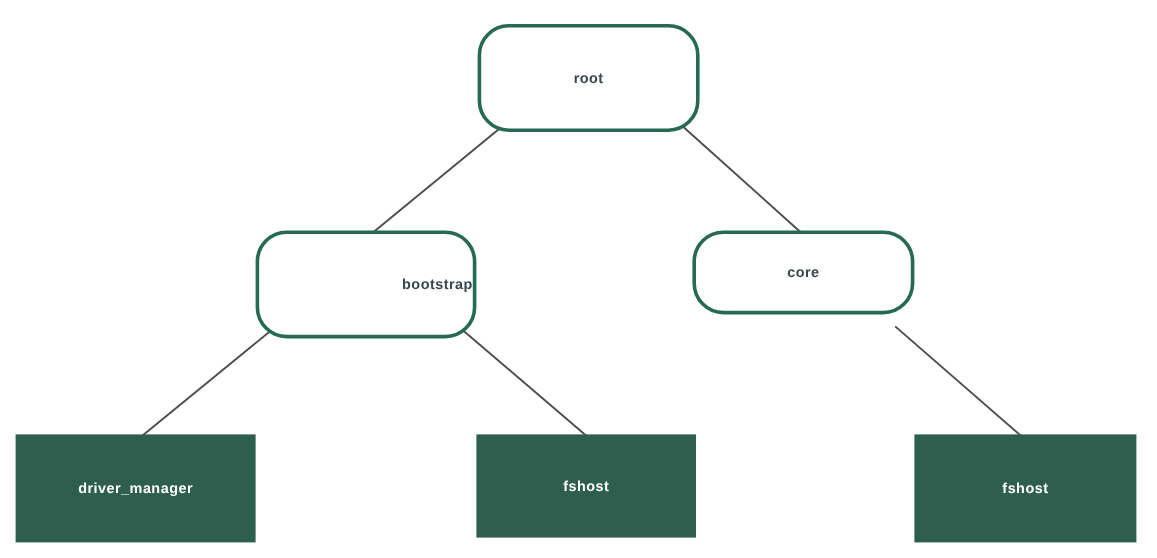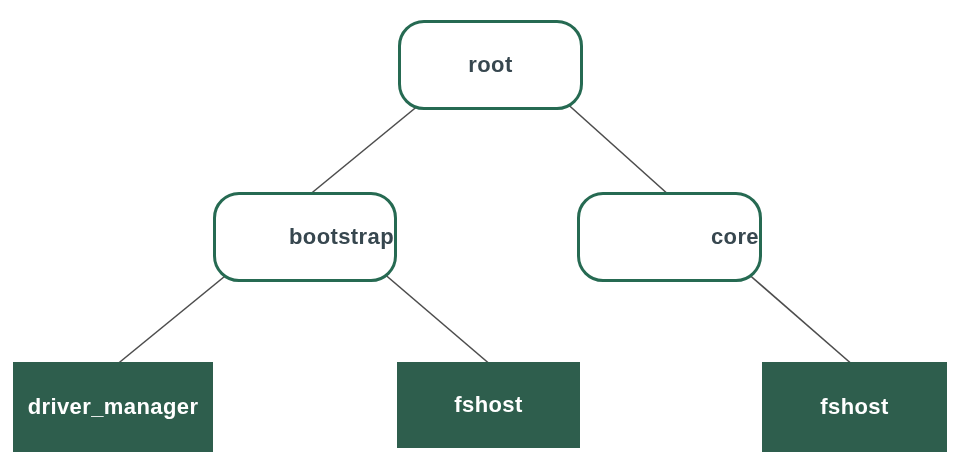--- a/index.html
+++ b/index.html
@@ -28,38 +28,38 @@
   }
   .edges line {
     stroke: var(--edge-line);
     stroke-width: 1.6;
   }
   .node {
     position: absolute;
     display: flex;
     align-items: center;
     justify-content: center;
-    font-size: 22px;
+    font-size: 12px;
     font-weight: 700;
     letter-spacing: 0.4px;
   }
   .node.outlined {
     background: var(--background);
     border: 3.5px solid var(--node-border);
     border-radius: 26px;
     color: var(--node-text);
   }
   .node.filled {
     background: var(--leaf-fill);
     color: var(--leaf-text);
   }
   
   .n-root            { left: 398px; top: 20px;  width: 185px; height: 90px; }
   .n-bootstrap       { left: 213px; top: 192px; width: 184px; height: 90px; justify-content: flex-end; }
-  .n-core            { left: 577px; top: 192px; width: 185px; height: 90px; justify-content: flex-end; }
+  .n-core            { left: 577px; top: 192px; width: 185px; height: 70px; }
   .n-driver_manager  { left: 13px;  top: 362px; width: 200px; height: 90px; }
   .n-fshost          { left: 397px; top: 362px; width: 183px; height: 86px; }
   .n-appmgr          { left: 762px; top: 362px; width: 185px; height: 90px; }
 </style>
 </head>
 <body>
 
 <div class="canvas">
 
   <svg class="edges" viewBox="0 0 964 465" xmlns="http://www.w3.org/2000/svg">

